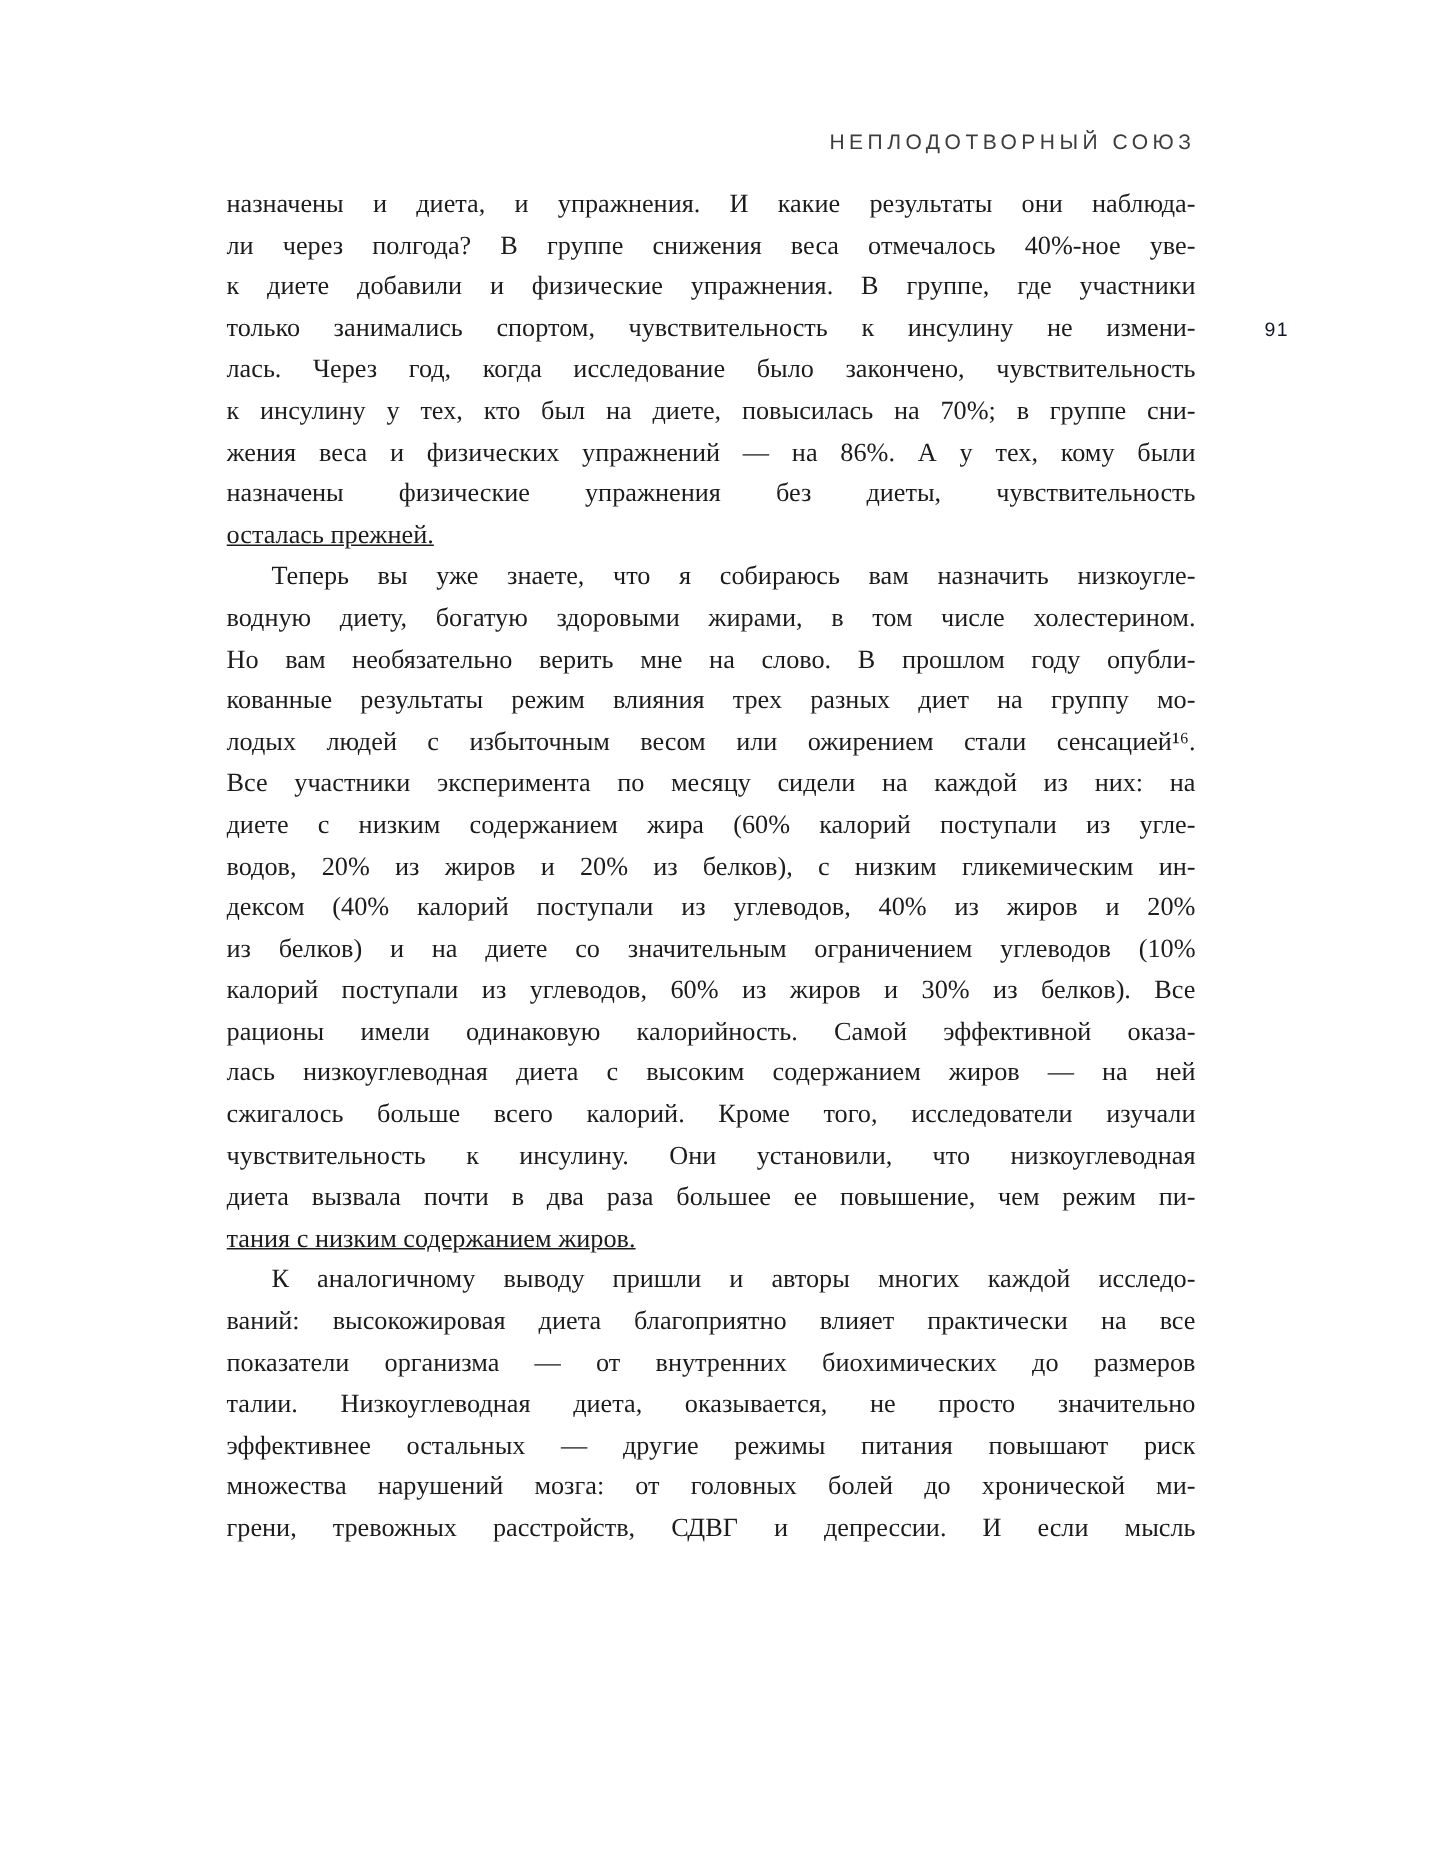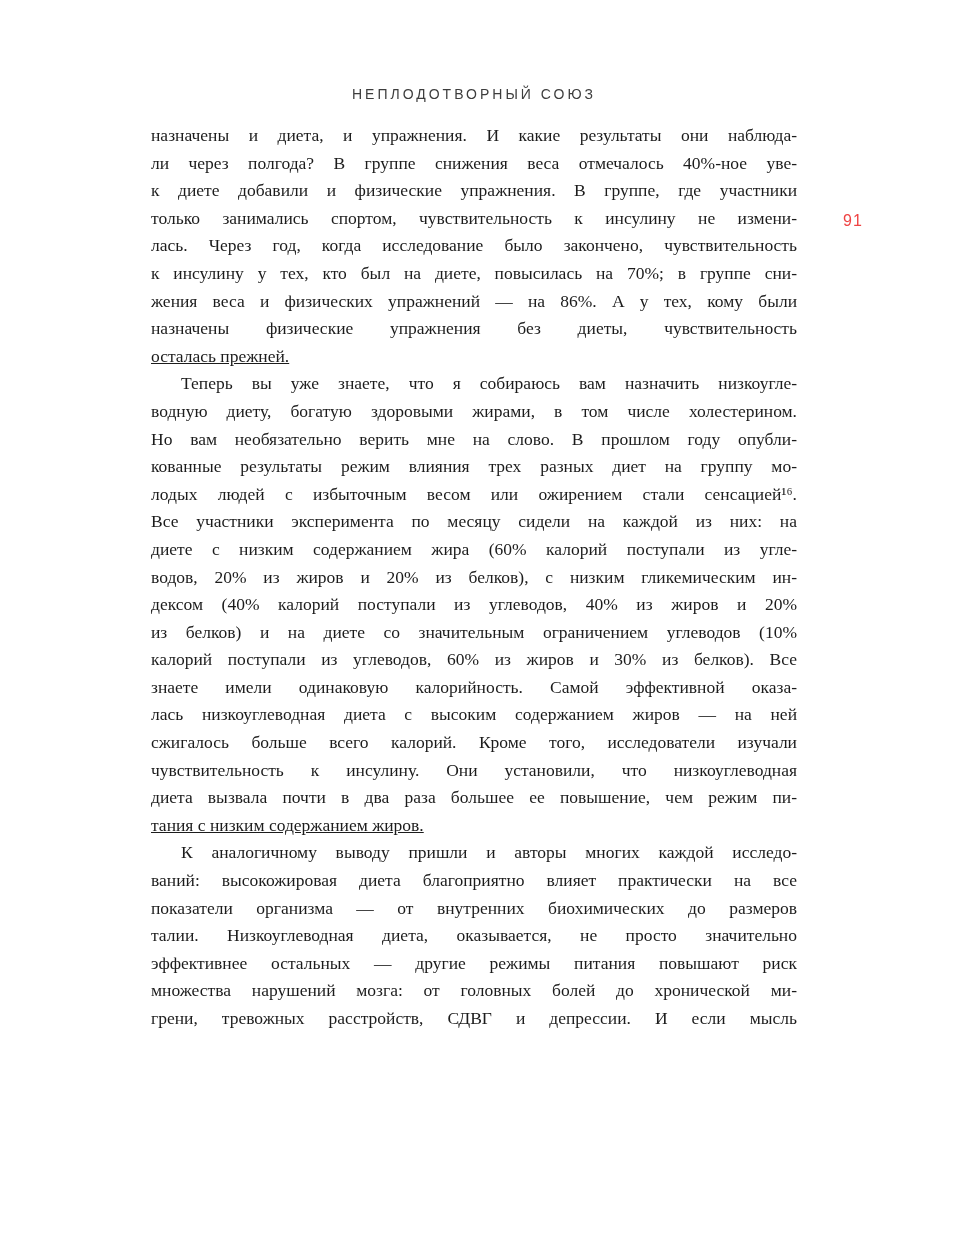--- a/index.html
+++ b/index.html
@@ -14,33 +14,33 @@
     background: #ffffff;
     font-family: "Liberation Serif", "DejaVu Serif", serif;
     color: #1c1c1c;
     overflow: hidden;
   }
   .running-header {
     position: absolute;
     top: 86px;
     left: 151px;
     width: 646px;
-    text-align: center;
+    text-align: right;
     font-family: "Liberation Sans", "DejaVu Sans", sans-serif;
     font-size: 14px;
     letter-spacing: 3px;
     color: #3d3d3d;
   }
   .page-number {
     position: absolute;
     top: 212px;
     left: 843px;
     font-family: "Liberation Sans", "DejaVu Sans", sans-serif;
-    font-size: 16px;
-    color: #ef4444;
+    font-size: 13px;
+    color: #0f172a;
     letter-spacing: 1px;
   }
   .text-block {
     position: absolute;
     top: 122px;
     left: 151px;
     width: 646px;
     font-size: 17.5px;
     line-height: 27.6px;
   }
@@ -78,21 +78,21 @@
       <div class="line">водную диету, богатую здоровыми жирами, в том числе холестерином.</div>
       <div class="line">Но вам необязательно верить мне на слово. В прошлом году опубли-</div>
       <div class="line">кованные результаты режим влияния трех разных диет на группу мо-</div>
       <div class="line">лодых людей с избыточным весом или ожирением стали сенсацией¹⁶.</div>
       <div class="line">Все участники эксперимента по месяцу сидели на каждой из них: на</div>
       <div class="line">диете с низким содержанием жира (60% калорий поступали из угле-</div>
       <div class="line">водов, 20% из жиров и 20% из белков), с низким гликемическим ин-</div>
       <div class="line">дексом (40% калорий поступали из углеводов, 40% из жиров и 20%</div>
       <div class="line">из белков) и на диете со значительным ограничением углеводов (10%</div>
       <div class="line">калорий поступали из углеводов, 60% из жиров и 30% из белков). Все</div>
-      <div class="line">знаете имели одинаковую калорийность. Самой эффективной оказа-</div>
+      <div class="line">рационы имели одинаковую калорийность. Самой эффективной оказа-</div>
       <div class="line">лась низкоуглеводная диета с высоким содержанием жиров — на ней</div>
       <div class="line">сжигалось больше всего калорий. Кроме того, исследователи изучали</div>
       <div class="line">чувствительность к инсулину. Они установили, что низкоуглеводная</div>
       <div class="line">диета вызвала почти в два раза большее ее повышение, чем режим пи-</div>
       <div class="line para-end">тания с низким содержанием жиров.</div>
       <div class="line indent">К аналогичному выводу пришли и авторы многих каждой исследо-</div>
       <div class="line">ваний: высокожировая диета благоприятно влияет практически на все</div>
       <div class="line">показатели организма — от внутренних биохимических до размеров</div>
       <div class="line">талии. Низкоуглеводная диета, оказывается, не просто значительно</div>
       <div class="line">эффективнее остальных — другие режимы питания повышают риск</div>

